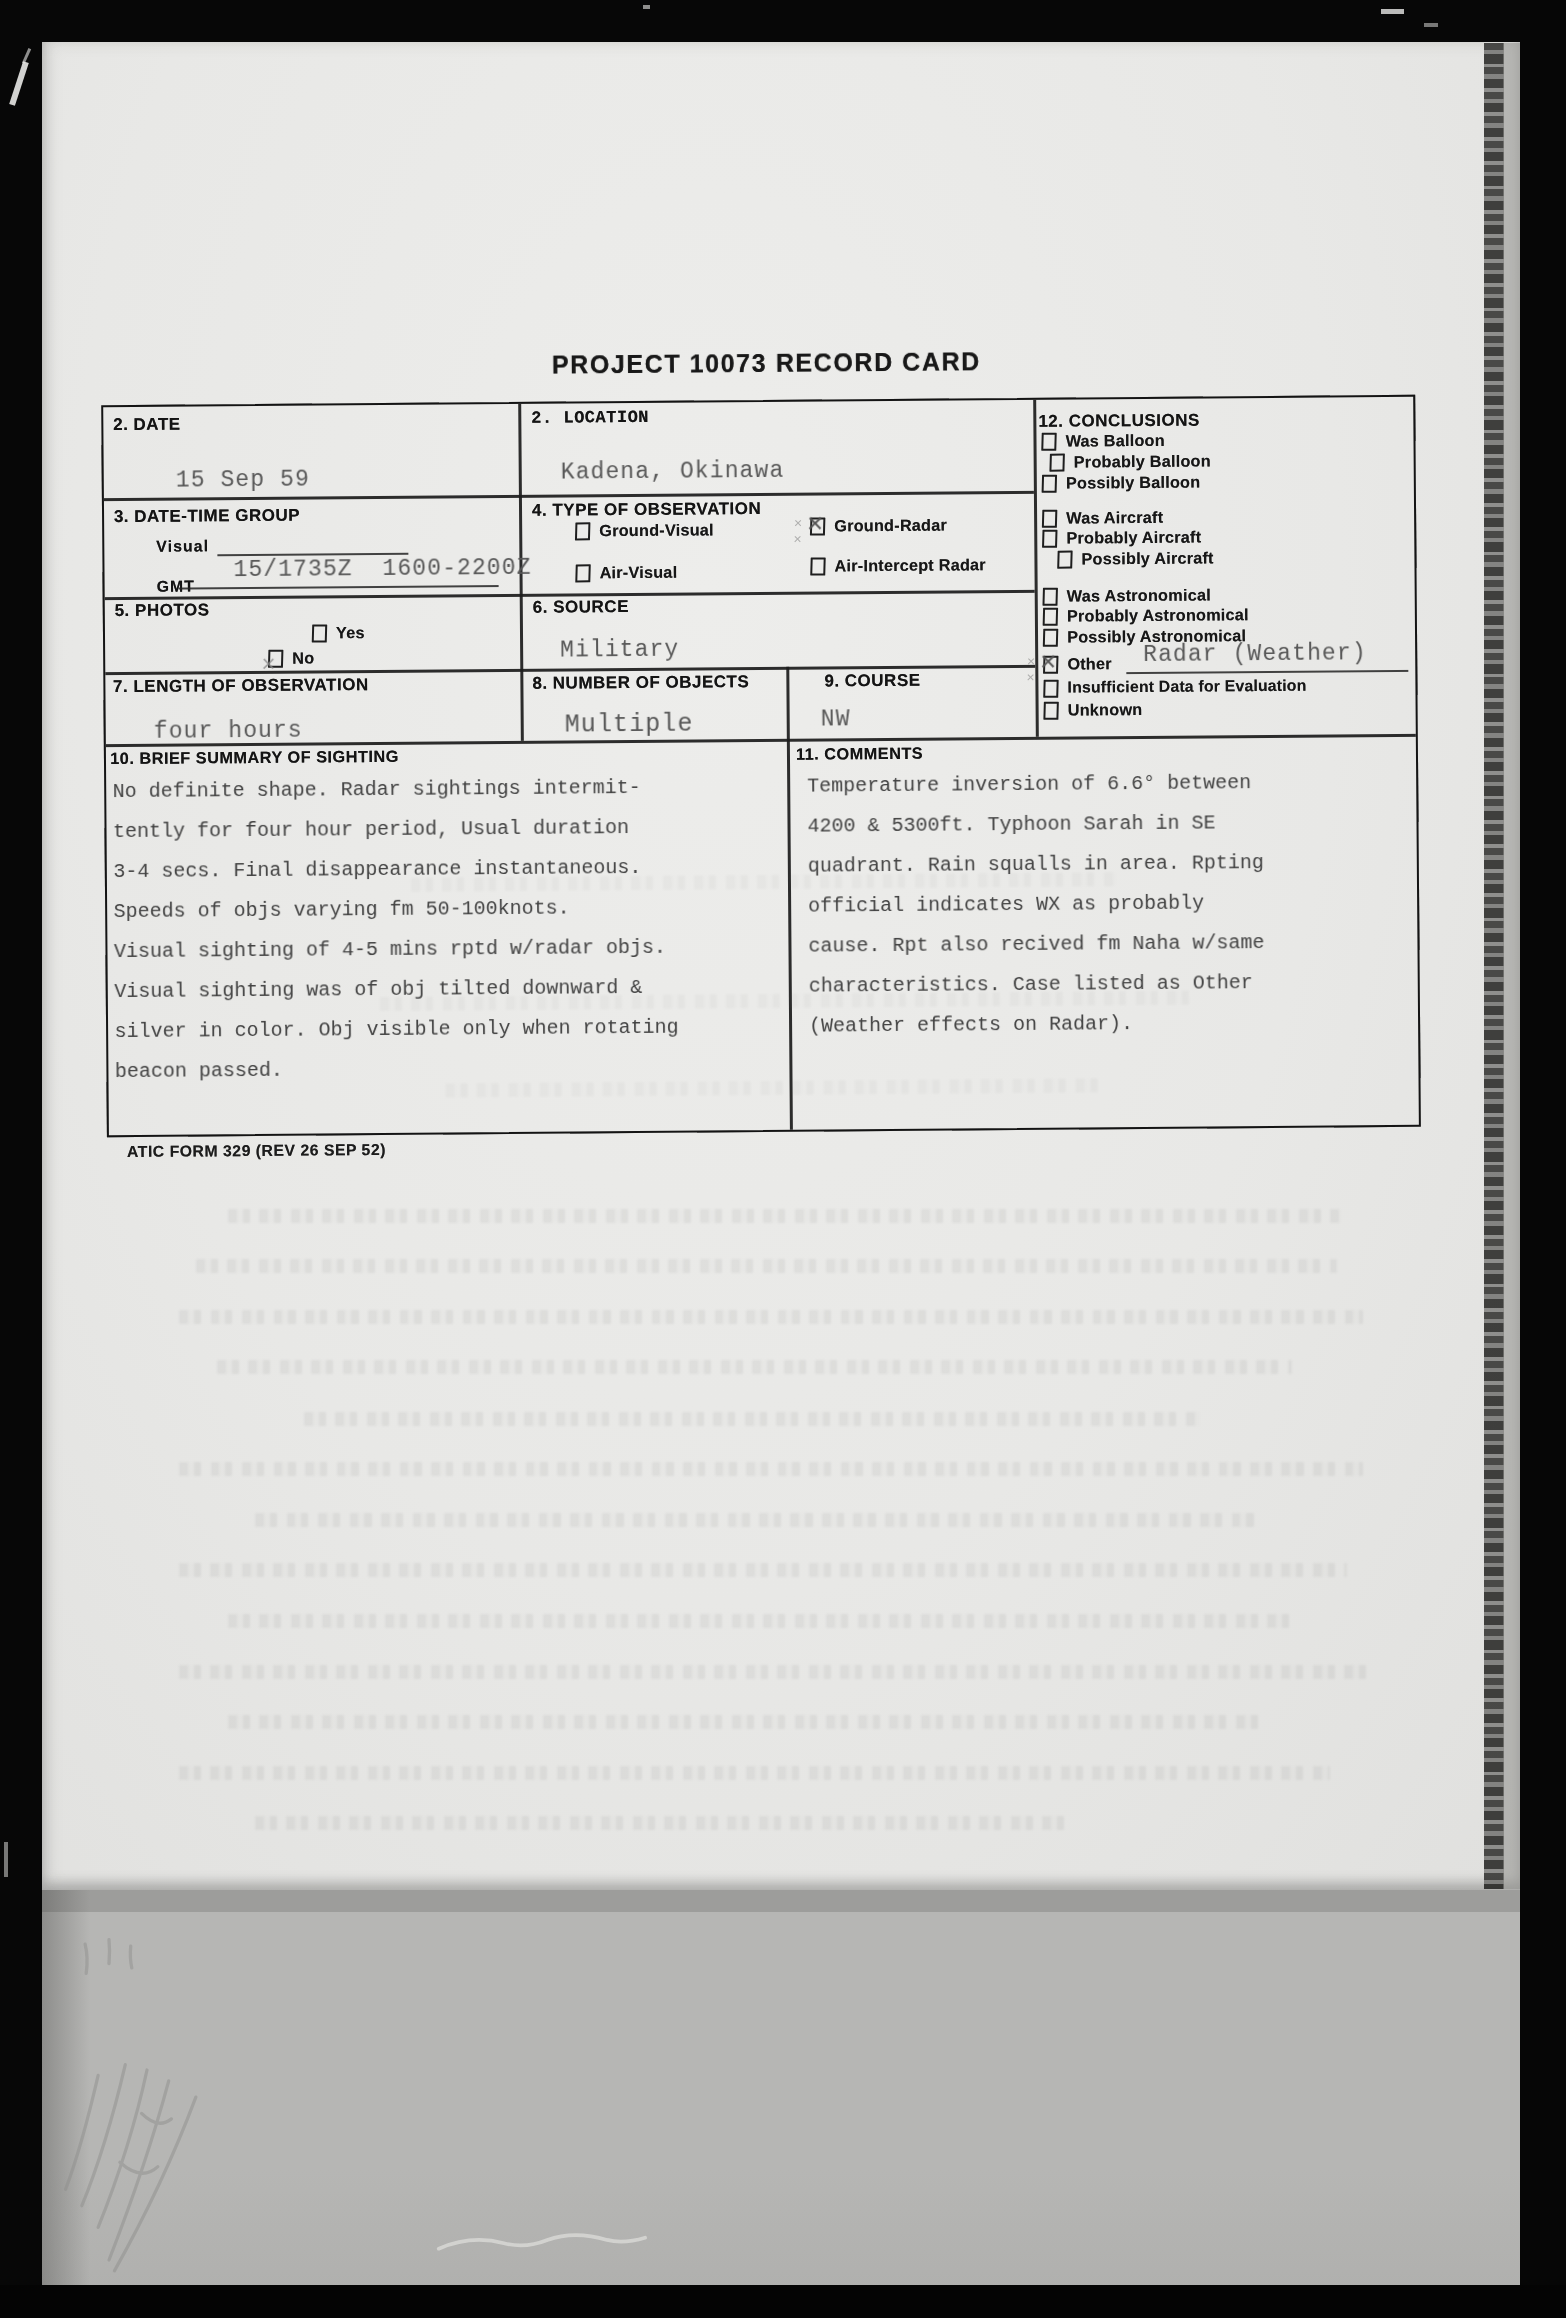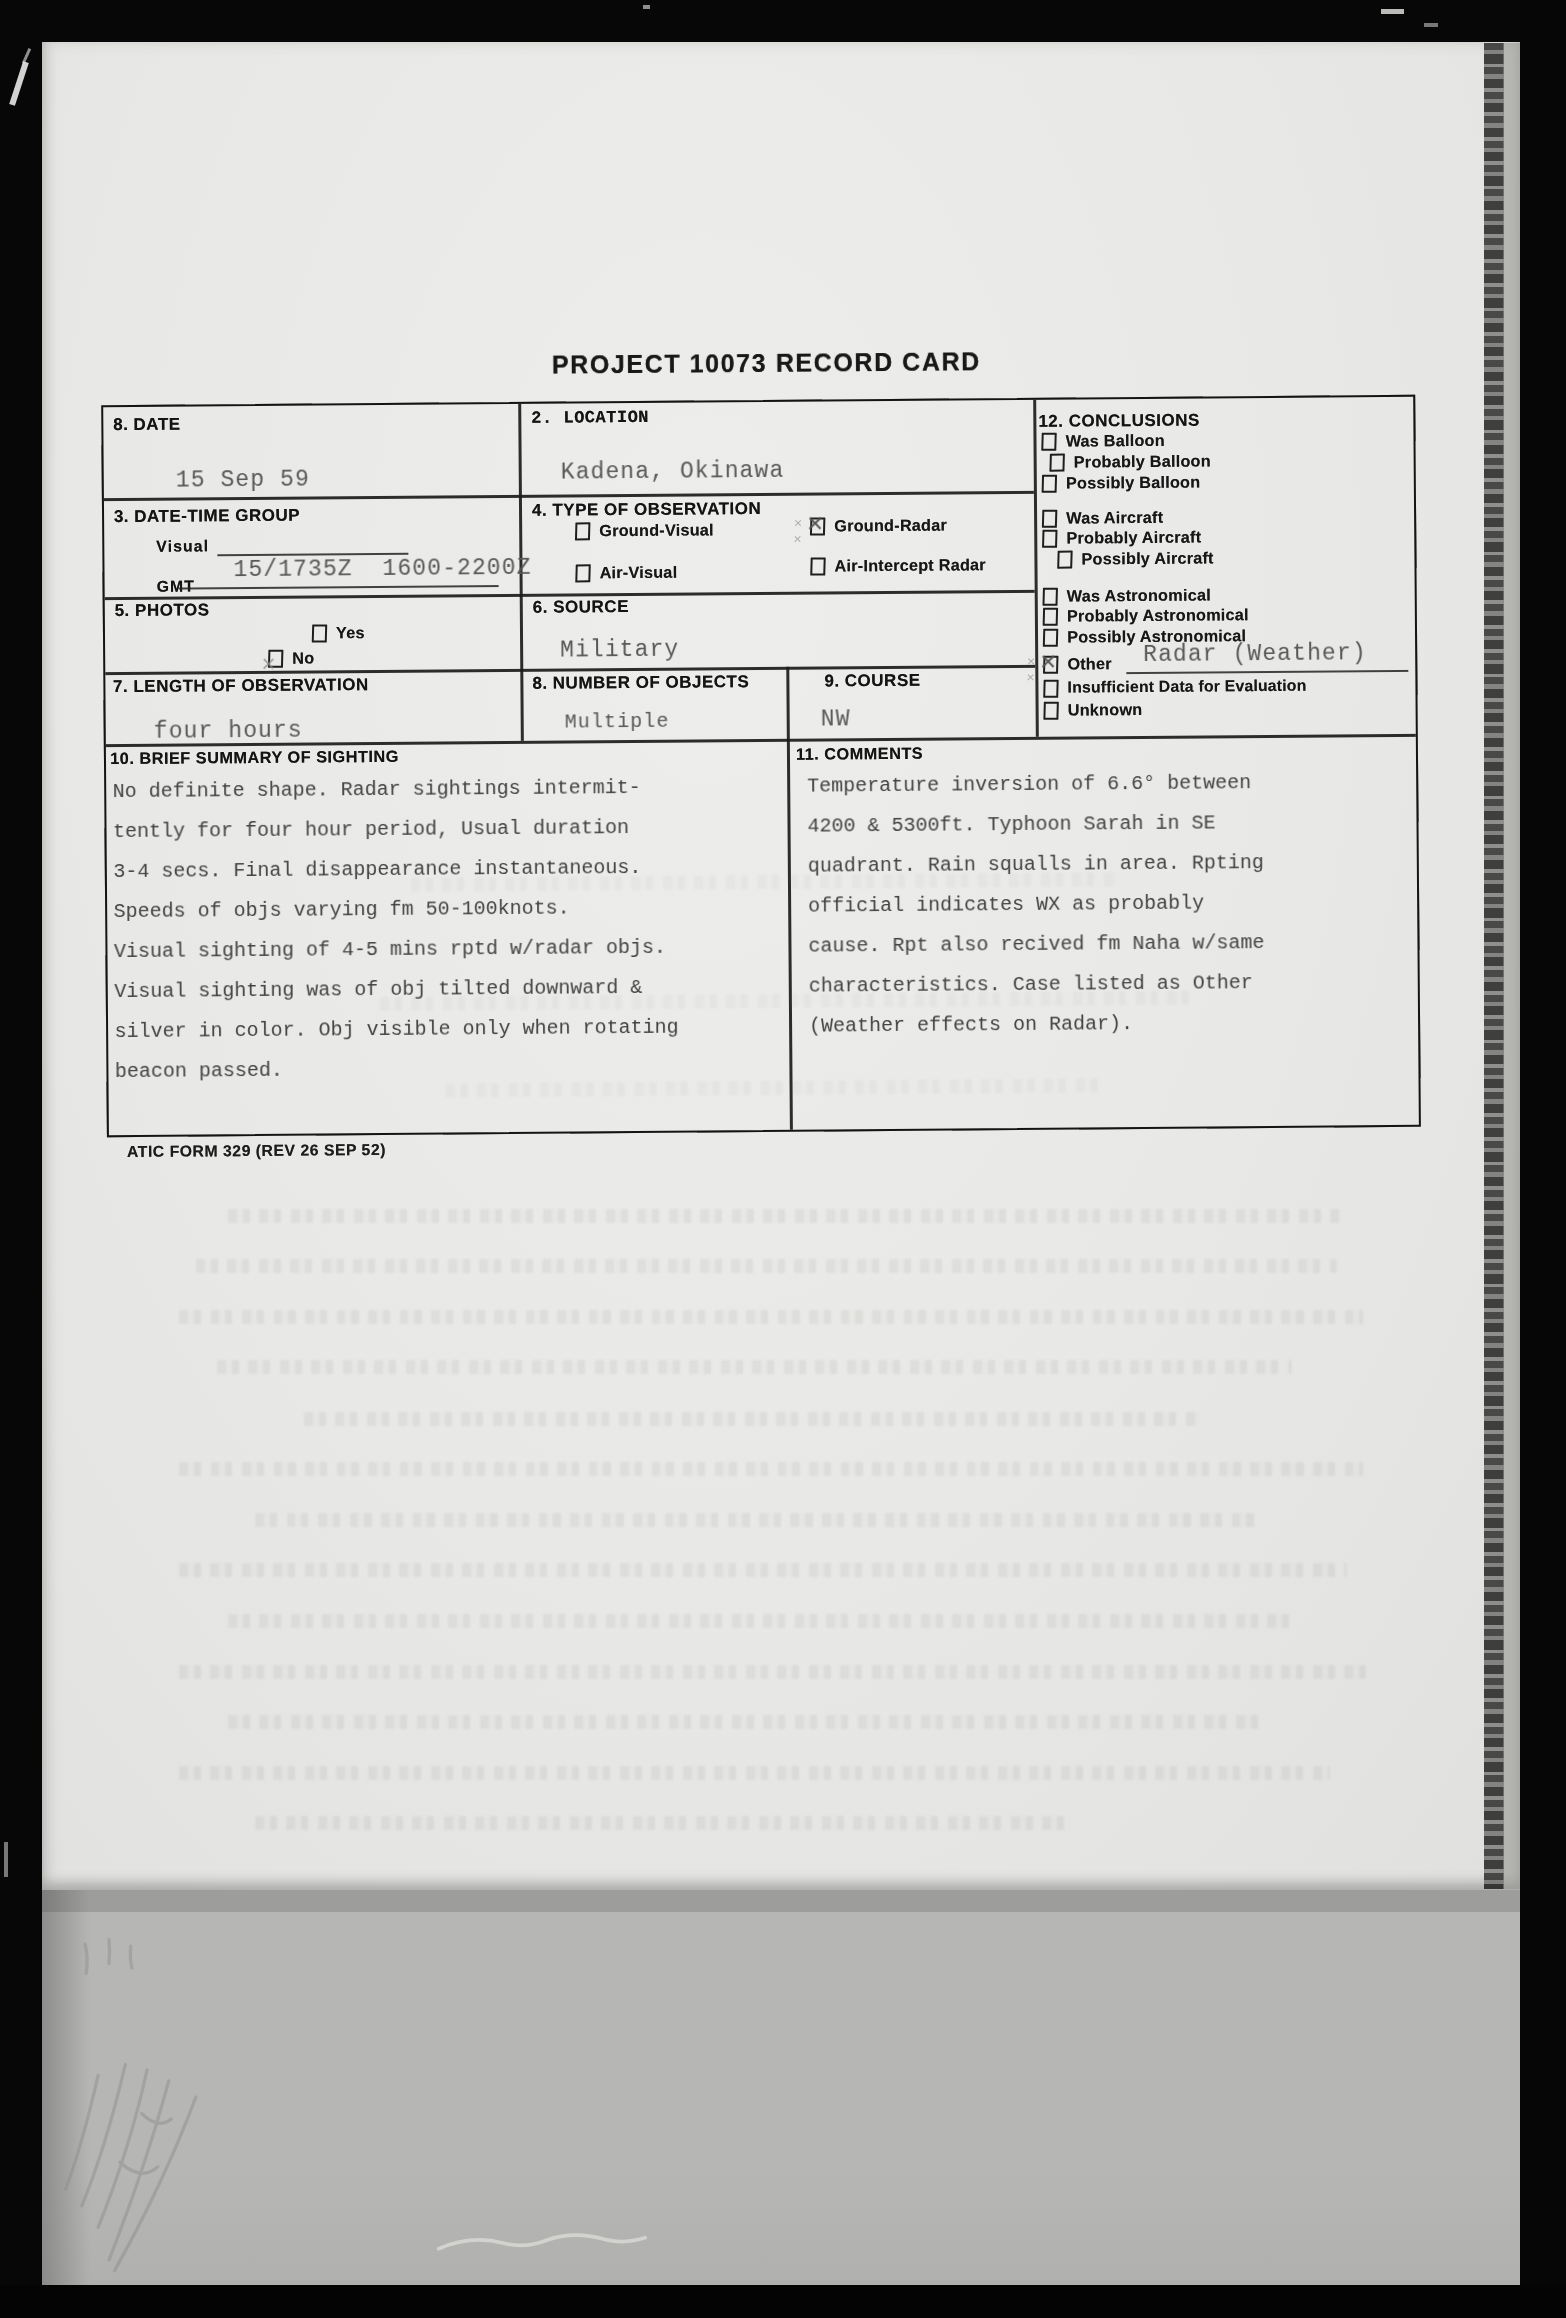--- a/index.html
+++ b/index.html
@@ -88,21 +88,21 @@
     <div class="card">
 
       <div class="hline" style="top:91px;left:0;width:930px;"></div>
       <div class="hline" style="top:190px;left:0;width:930px;"></div>
       <div class="hline" style="top:265px;left:0;width:930px;"></div>
       <div class="hline" style="top:337px;left:0;width:1310px;"></div>
       <div class="vline" style="left:415px;top:0;height:337px;"></div>
       <div class="vline" style="left:930px;top:0;height:337px;"></div>
       <div class="vline" style="left:681px;top:265px;height:463px;"></div>
 
-      <div class="label" style="left:9.8px;top:7.6px;">8.  DATE</div>
+      <div class="label" style="left:9.8px;top:7.6px;">2.  DATE</div>
       <div class="typed" style="left:72px;top:61px;font-size:23px;">15 Sep 59</div>
 
       <div class="label" style="left:428px;top:5.4px;font-family:Liberation Mono, monospace;">2.  LOCATION</div>
       <div class="typed" style="left:457px;top:56px;font-size:23px;">Kadena, Okinawa</div>
 
       <div class="label" style="left:9.8px;top:100px;">3.  DATE-TIME GROUP</div>
       <div class="label small" style="left:52px;top:131px;letter-spacing:1.1px;">Visual</div>
       <div class="rule" style="left:113px;top:148px;width:191px;"></div>
       <div class="typed" style="left:129px;top:151px;font-size:23px;">15/1735Z  1600-2200Z</div>
       <div class="label small" style="left:52px;top:171px;letter-spacing:1.1px;">GMT</div>
@@ -135,21 +135,21 @@
         <span class="cb-box"></span>
         <span class="cb-label">No</span>
       </div>
 
       <div class="label" style="left:428px;top:194px;">6.  SOURCE</div>
       <div class="typed" style="left:455px;top:234px;font-size:23px;">Military</div>
 
       <div class="label" style="left:7.6px;top:270px;">7.  LENGTH OF OBSERVATION</div>
       <div class="typed" style="left:48px;top:312px;font-size:23px;">four hours</div>
       <div class="label" style="left:427px;top:270px;">8.  NUMBER OF OBJECTS</div>
-      <div class="typed" style="left:459px;top:307px;font-size:20px;">Multiple</div>
+      <div class="typed" style="left:459px;top:307px;font-size:25px;">Multiple</div>
       <div class="label" style="left:691px;top:270px;margin-left:28px;">9.  COURSE</div>
       <div class="typed" style="left:715px;top:305px;font-size:23px;">NW</div>
 
       <div class="label" style="left:4.3px;top:342px;font-size:16.3px;">10.  BRIEF SUMMARY OF SIGHTING</div>
       <div class="block" style="left:6.5px;top:365px;width:672px;font-size:20px;line-height:40px;">No definite shape. Radar sightings intermit-
 tently for four hour period, Usual duration
 3-4 secs. Final disappearance instantaneous.
 Speeds of objs varying fm 50-100knots.
 Visual sighting of 4-5 mins rptd w/radar objs.
 Visual sighting was of obj tilted downward &amp;

